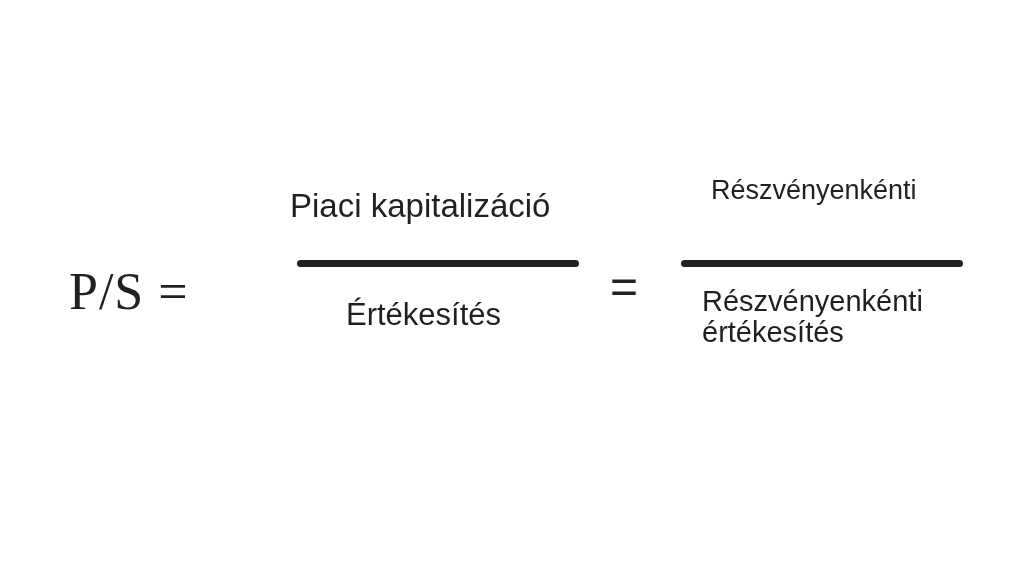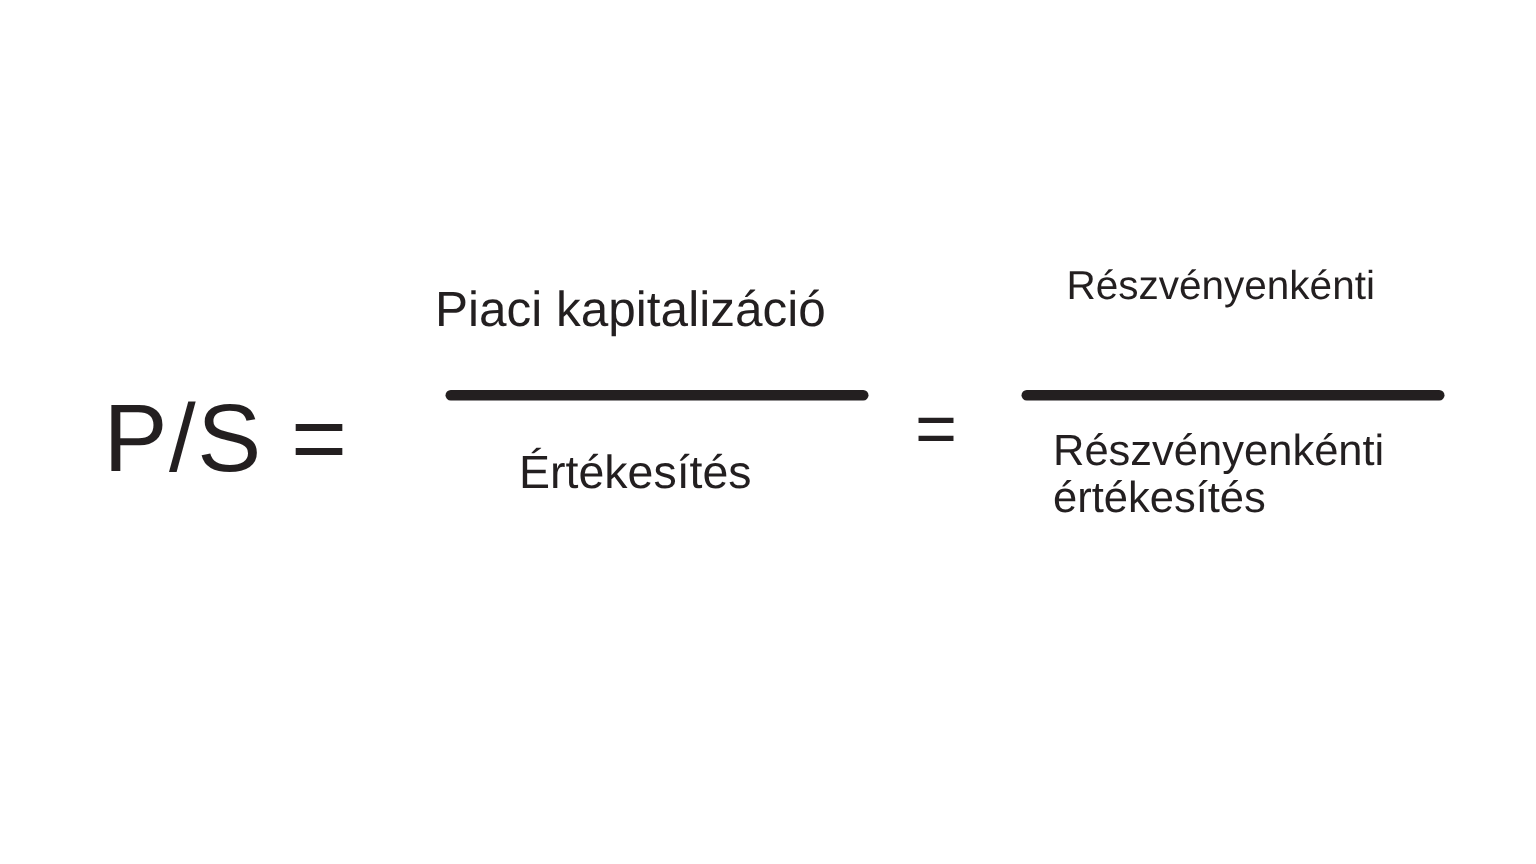--- a/index.html
+++ b/index.html
@@ -12,23 +12,24 @@
       height: 576px;
       position: relative;
       overflow: hidden;
       font-family: "Liberation Sans", sans-serif;
       color: #231f20;
     }
     .abs { position: absolute; white-space: nowrap; }
     .lhs {
       left: 69px;
       top: 262px;
-      font-size: 64px;
+      font-size: 52px;
       line-height: 60px;
       letter-spacing: 1px;
+      font-family: Liberation Serif, serif;
     }
     .num1 {
       left: 290px;
       top: 186px;
       font-size: 33px;
       line-height: 40px;
       text-align: center;
     }
     .den1 {
       left: 346px;

